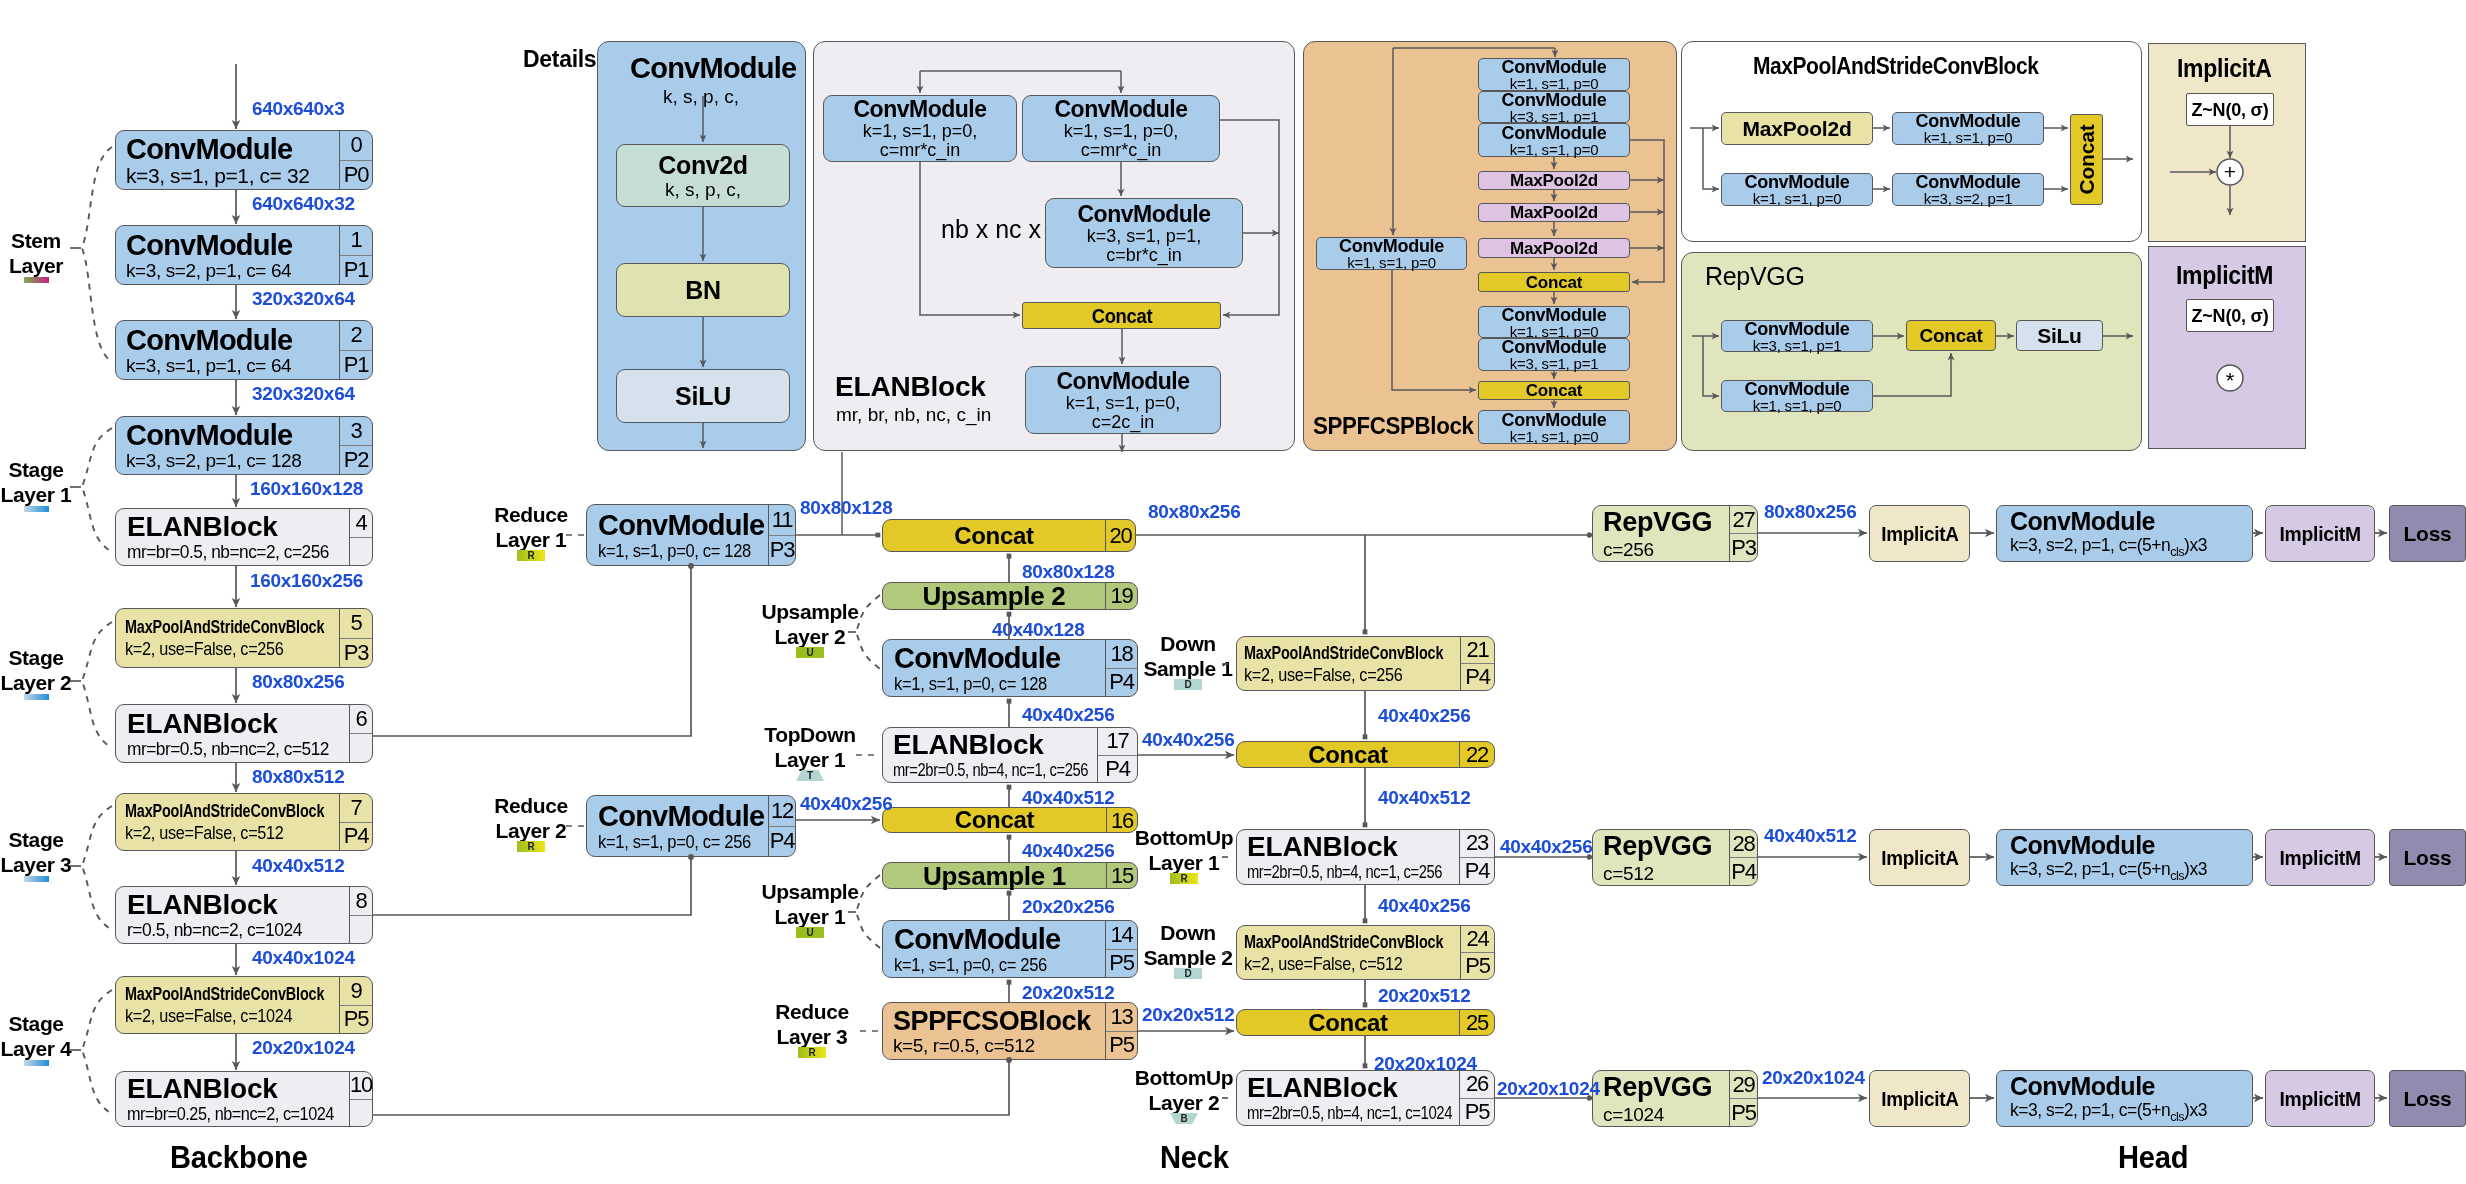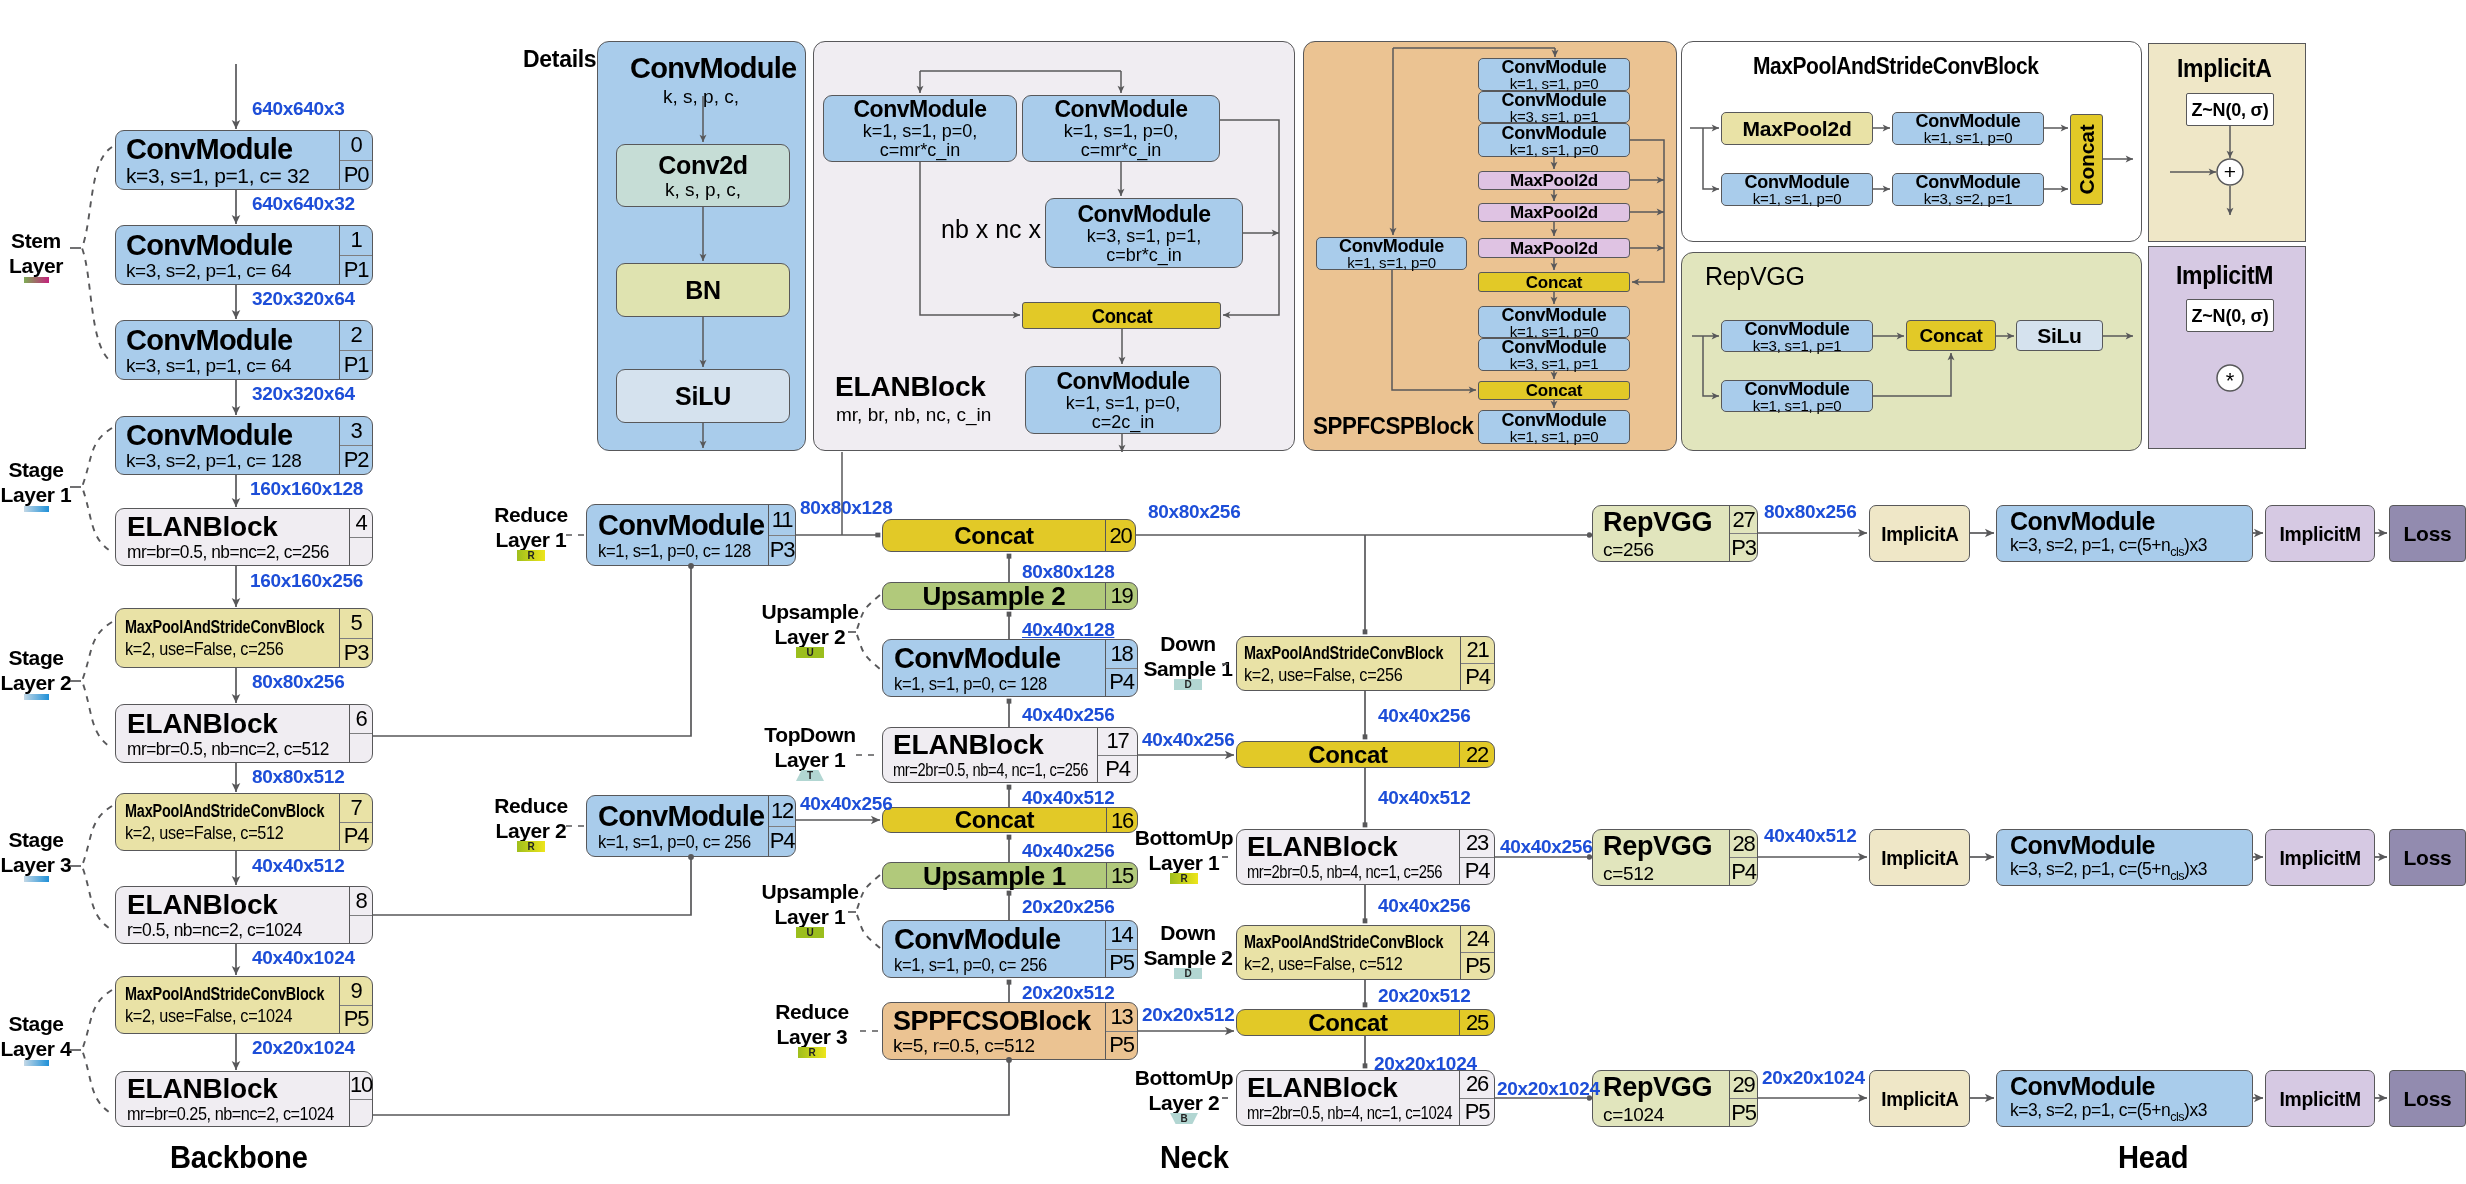--- a/index.html
+++ b/index.html
@@ -795,21 +795,21 @@
     <div class="glabel" style="left: 1126.5px; top: 1066px; width: 115px; font-size: 21px; letter-spacing: -0.4px; line-height: 1.18;">
       <div>BottomUp</div>
       <div>Layer 2</div>
     </div>
     <div class="chip" style="left: 1170px; top: 1113px; width: 28px; height: 11px; font-size: 10px; color: rgb(34, 34, 34); background: rgb(178, 214, 210); clip-path: polygon(0px 0px, 100% 0px, 80% 100%, 20% 100%);">B</div>
     <div class="secname" style="left: 1160px; top: 1139px; font-size: 32px; letter-spacing: -0.2px; transform: scaleX(0.91); transform-origin: left center;">Neck</div>
     <div class="secname" style="left: 2118px; top: 1139px; font-size: 32px; letter-spacing: -0.2px; transform: scaleX(0.91); transform-origin: left center;">Head</div>
     <div class="etxt" style="left: 800px; top: 497px;">80x80x128</div>
     <div class="etxt" style="left: 1148px; top: 501px;">80x80x256</div>
     <div class="etxt" style="left: 1022px; top: 561px;">80x80x128</div>
-    <div class="etxt" style="left: 1022px; top: 619px; text-decoration: underline;">40x40x128</div>
+    <div class="etxt" style="left: 992px; top: 619px;">40x40x128</div>
     <div class="etxt" style="left: 1022px; top: 704px;">40x40x256</div>
     <div class="etxt" style="left: 1022px; top: 787px;">40x40x512</div>
     <div class="etxt" style="left: 1022px; top: 840px;">40x40x256</div>
     <div class="etxt" style="left: 1022px; top: 896px;">20x20x256</div>
     <div class="etxt" style="left: 1022px; top: 982px;">20x20x512</div>
     <div class="etxt" style="left: 800px; top: 793px;">40x40x256</div>
     <div class="etxt" style="left: 1142px; top: 729px;">40x40x256</div>
     <div class="etxt" style="left: 1142px; top: 1004px;">20x20x512</div>
     <div class="etxt" style="left: 1378px; top: 705px;">40x40x256</div>
     <div class="etxt" style="left: 1378px; top: 787px;">40x40x512</div>

